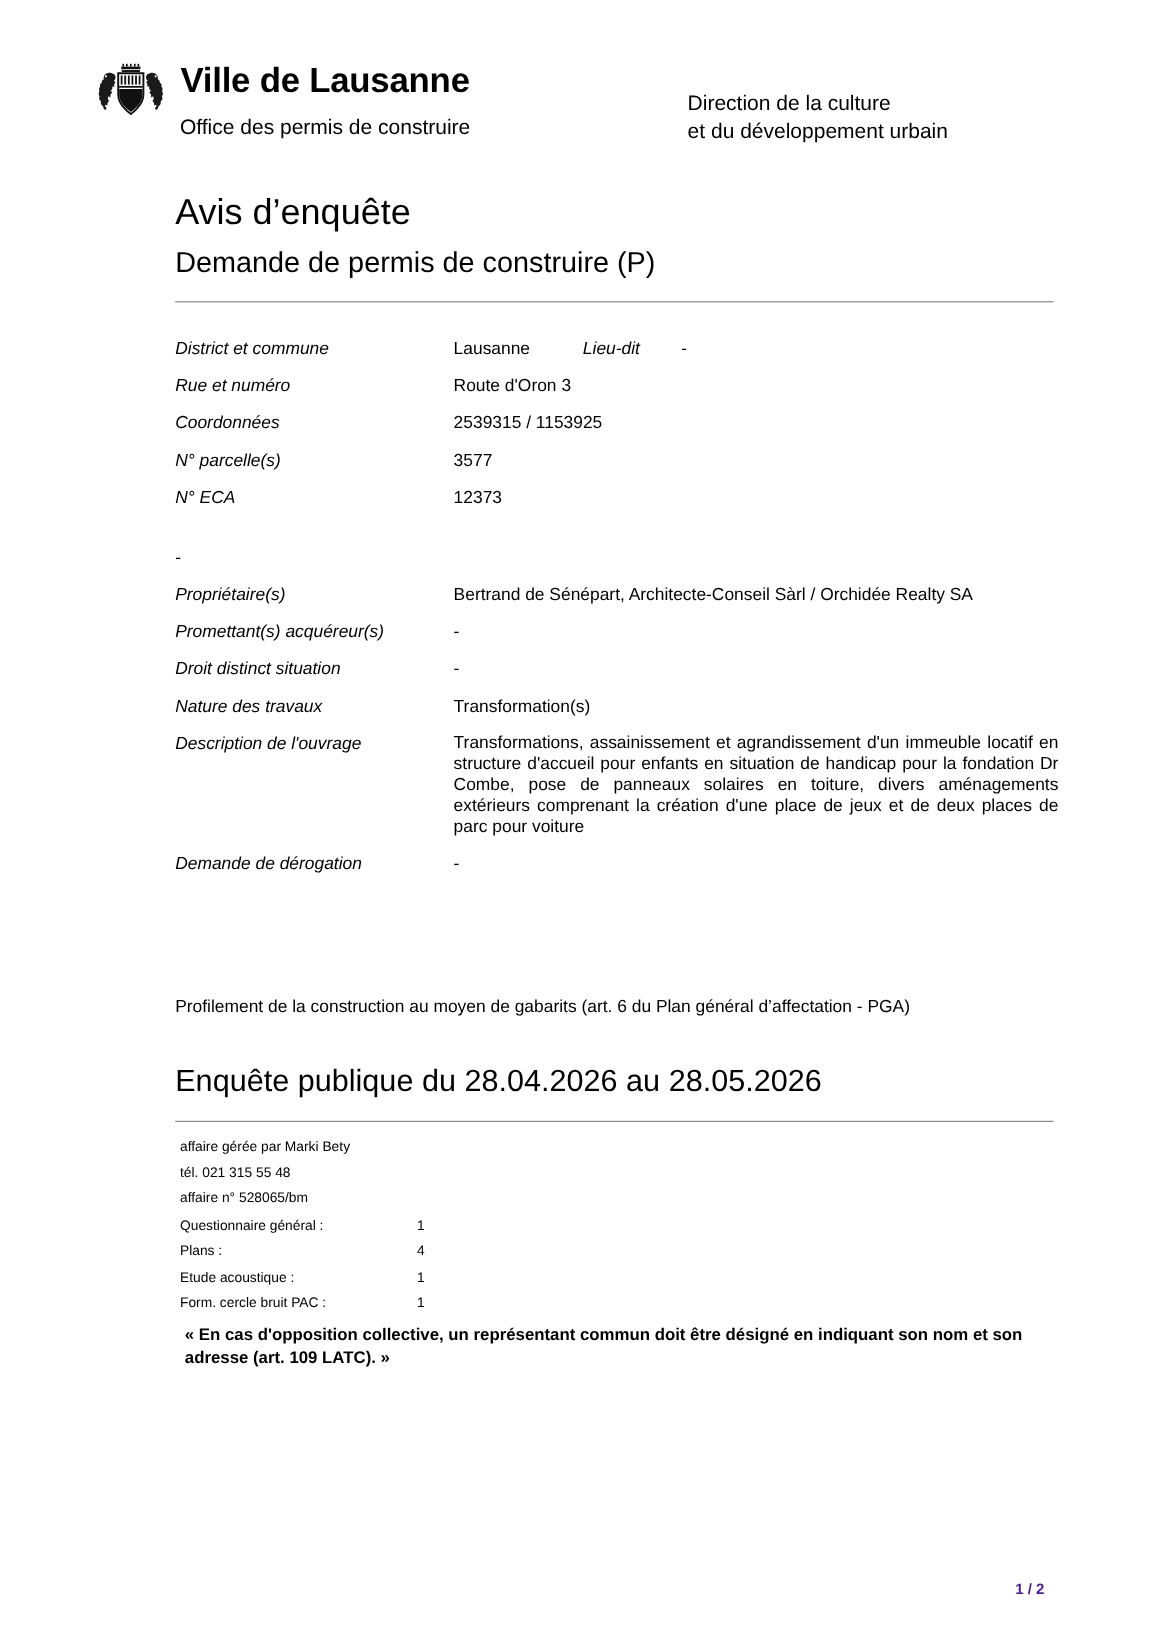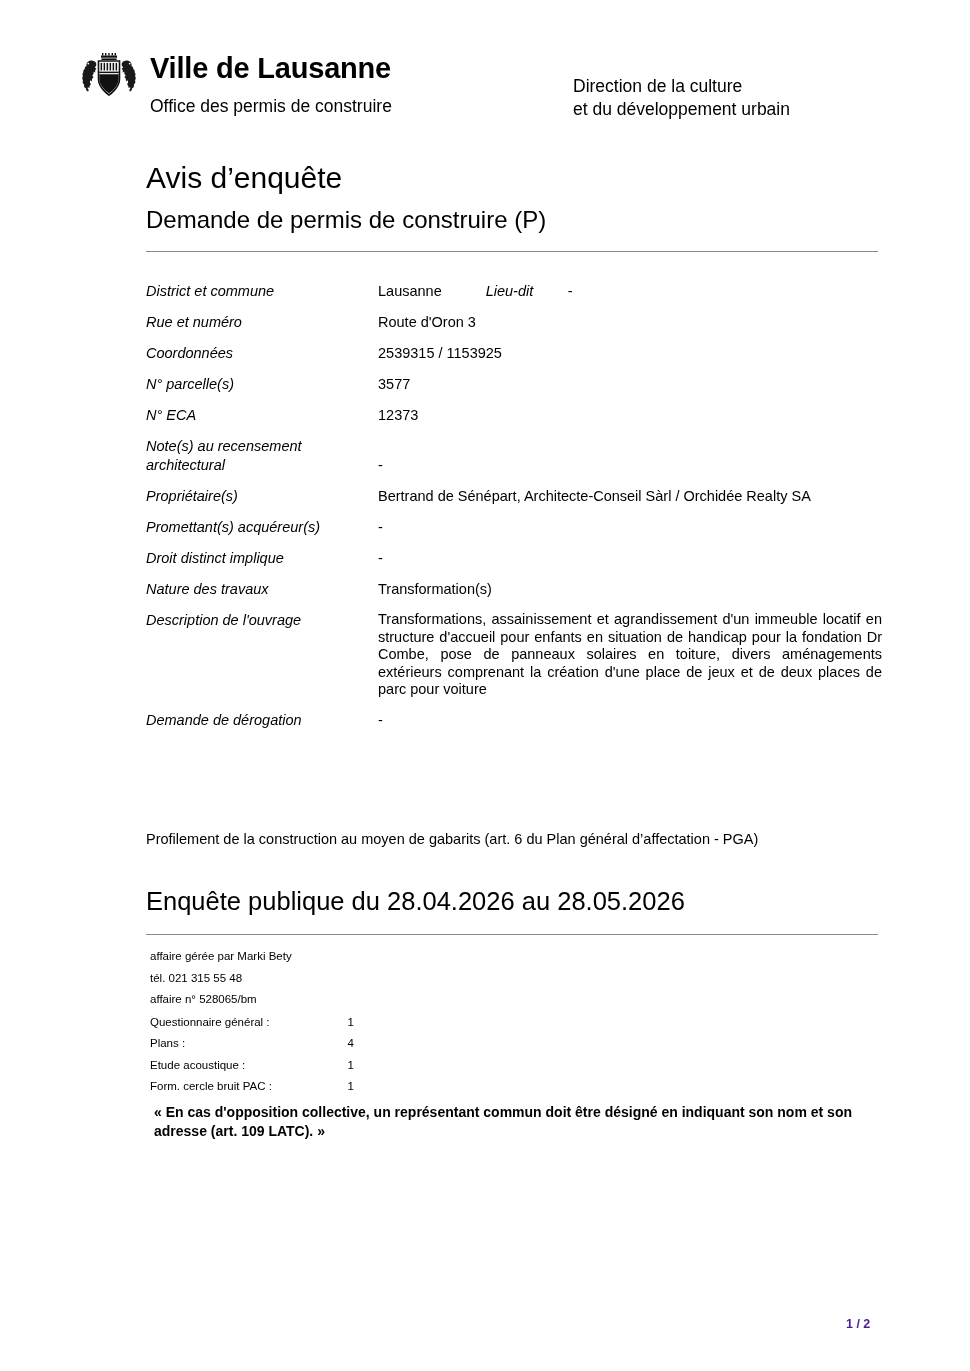--- a/index.html
+++ b/index.html
@@ -26,20 +26,21 @@
     position: absolute;
     left: 78px;
     top: 52px;
     width: 812px;
     height: 80px;
   }
   .brand-row {
     display: flex;
     align-items: flex-start;
     gap: 10px;
+    text-align: center;
   }
   .crest {
     width: 62px;
     height: 46px;
     flex: 0 0 auto;
     margin-top: 1px;
   }
   .crest svg { display: block; }
   .brand-text {
     display: flex;
@@ -287,42 +288,38 @@
       <div class="label">N° parcelle(s)</div>
       <div class="value">3577</div>
     </div>
 
     <div class="row">
       <div class="label">N° ECA</div>
       <div class="value">12373</div>
     </div>
 
     <div class="row">
-      <div class="label">
-        <span>Note(s) au recensement</span>
-        <span class="note-line2">architectural</span>
-      </div>
       <div class="value">
         <div style="height:19px"></div>
         <div>-</div>
       </div>
     </div>
 
     <div class="row">
       <div class="label">Propriétaire(s)</div>
       <div class="value">Bertrand de Sénépart, Architecte-Conseil Sàrl / Orchidée Realty SA</div>
     </div>
 
     <div class="row">
       <div class="label">Promettant(s) acquéreur(s)</div>
       <div class="value">-</div>
     </div>
 
     <div class="row">
-      <div class="label">Droit distinct implique</div>
+      <div class="label">Droit distinct situation</div>
       <div class="value">-</div>
     </div>
 
 
     <div class="row">
       <div class="label">Nature des travaux</div>
       <div class="value">Transformation(s)</div>
     </div>
 
     <div class="row">

